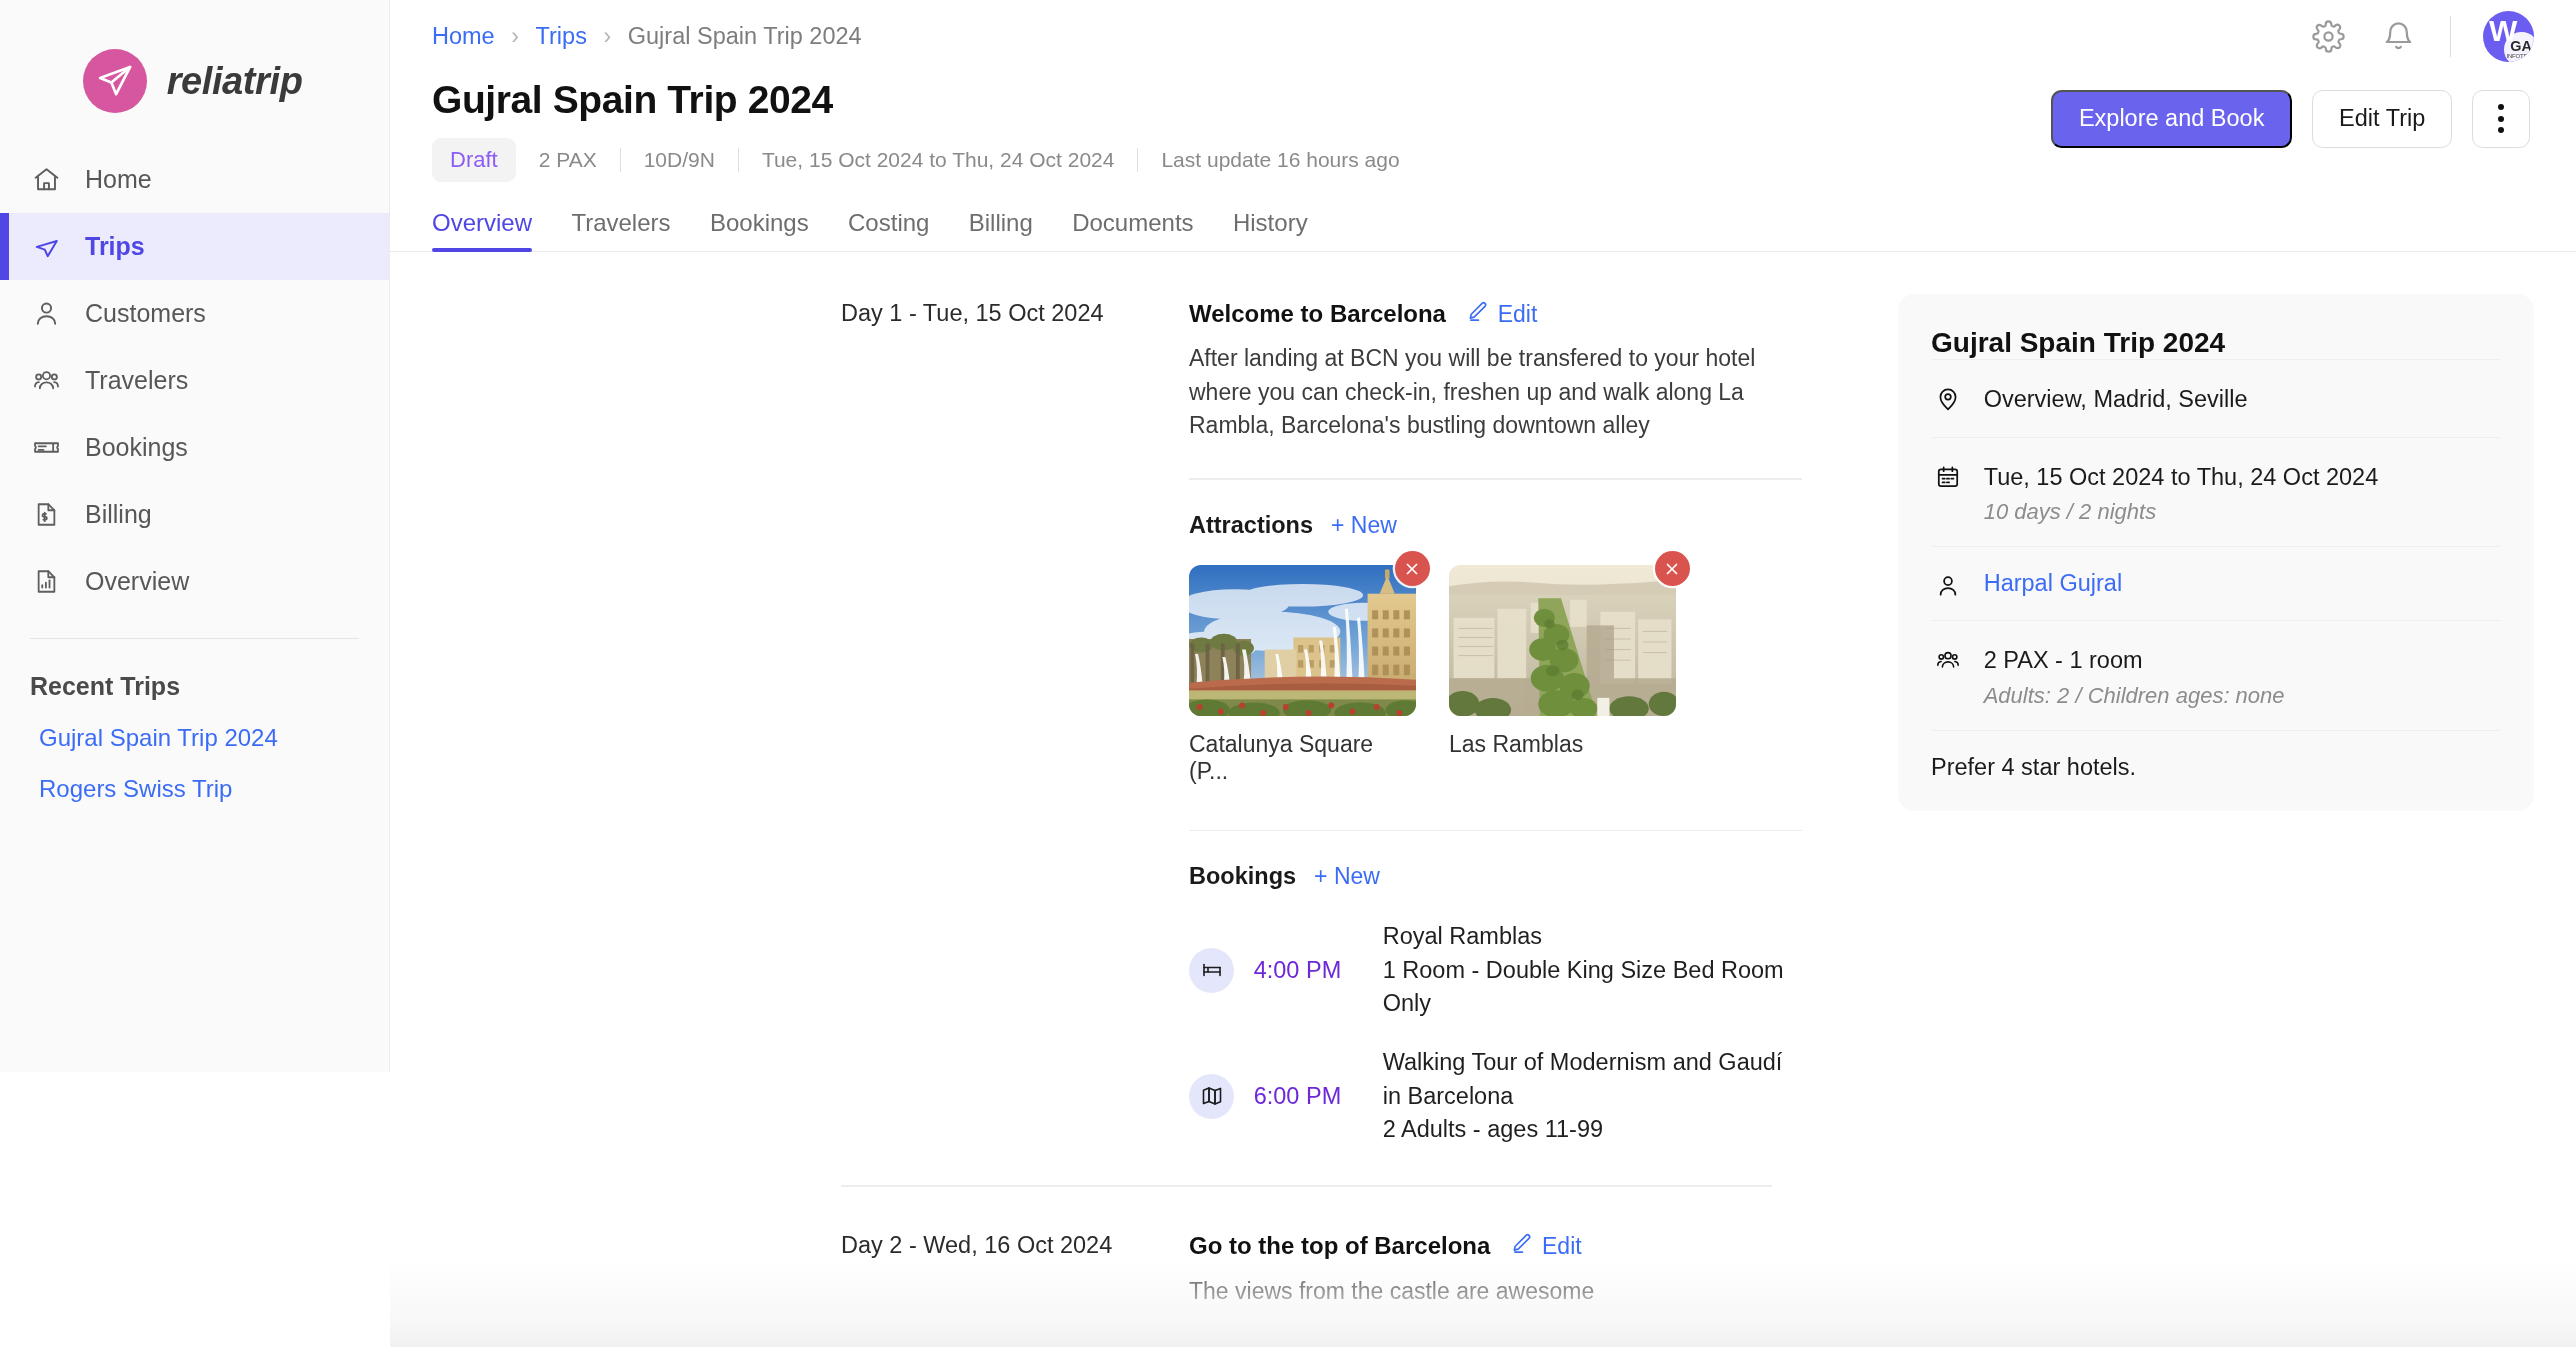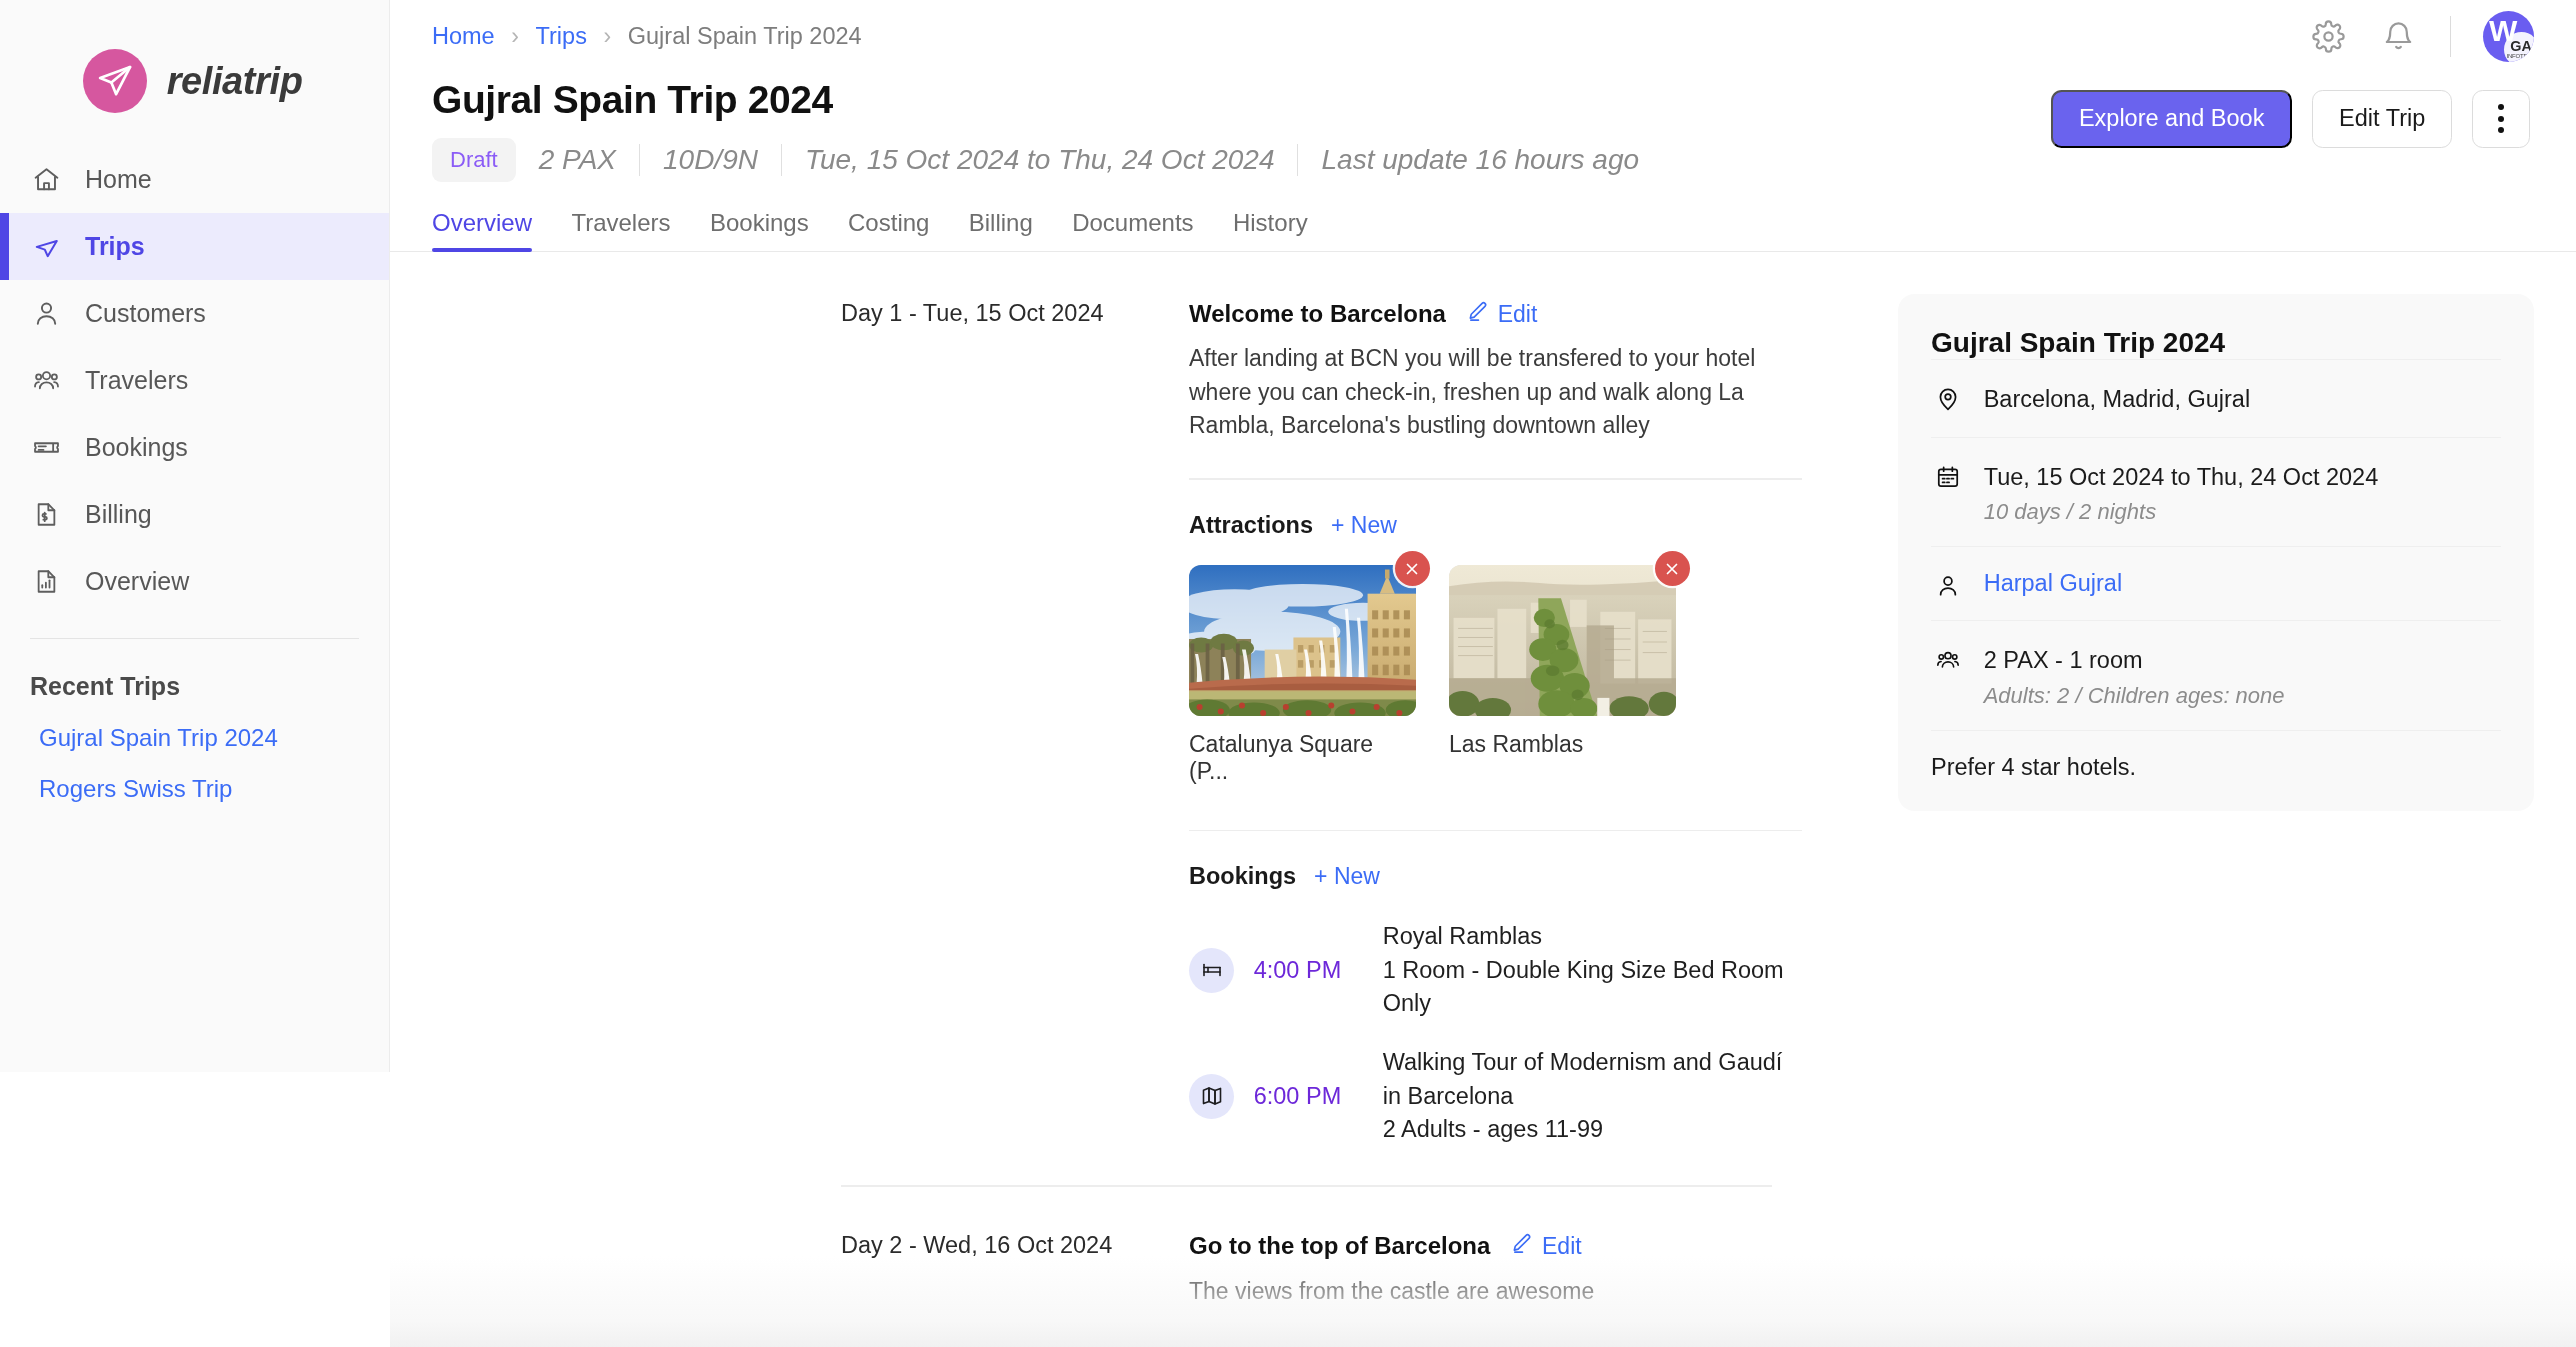--- a/index.html
+++ b/index.html
@@ -99,21 +99,21 @@
   .avatar .badge i { font-size: 6px; color: #444; font-style: normal; letter-spacing: -0.2px; }
 
   .page-head { padding: 4.5px 42px 0 42px; position: relative; }
   .page-title { font-size: 39px; font-weight: 700; color: #111; letter-spacing: -0.4px; }
   .meta-row { display: flex; align-items: center; margin-top: 16.6px; gap: 0; }
   .status-chip {
     background: #f3f3f3; border-radius: 9px;
     padding: 9px 18px; font-size: 22px; font-weight: 400; color: #8b5cf6;
   }
   .meta-item {
-    font-size: 28px; color: #8a8a8a; font-style: italic;
+    font-size: 21px; color: #8a8a8a; 
     padding: 0 23px;
   }
   .meta-item.bordered { border-left: 1.5px solid #e0e0e0; }
   .head-actions {
     position: absolute; right: 46px; top: 16.6px;
     display: flex; align-items: center; gap: 19.7px;
   }
   .btn {
     height: 58px; border-radius: 10.6px; font-size: 23.5px;
     display: flex; align-items: center; justify-content: center;
@@ -671,21 +671,21 @@
         <div class="info-card">
           <div class="info-title">Gujral Spain Trip 2024</div>
 
           <div class="info-row">
             <span class="info-ico">
               <svg width="26" height="26" viewBox="0 0 24 24" fill="none" stroke="#111" stroke-width="1.6" stroke-linecap="round" stroke-linejoin="round">
                   <path d="M12 21.5s7-6.2 7-11.3a7 7 0 1 0-14 0c0 5.1 7 11.3 7 11.3z"></path>
                   <circle cx="12" cy="10" r="2.6"></circle>
                 </svg>
             </span>
-            <span class="info-main">Barcelona, Madrid, Gujral</span>
+            <span class="info-main">Overview, Madrid, Seville</span>
           </div>
 
           <div class="info-row">
             <span class="info-ico">
               <svg width="26" height="26" viewBox="0 0 24 24" fill="none" stroke="#111" stroke-width="1.6" stroke-linecap="round" stroke-linejoin="round">
                   <rect x="3.5" y="5" width="17" height="15.5" rx="2"></rect>
                   <path d="M3.5 10h17"></path>
                   <path d="M8 3.2v3.4M16 3.2v3.4"></path>
                   <path d="M7 13.5h2M11 13.5h2M15 13.5h2M7 17h2M11 17h2"></path>
                 </svg>

